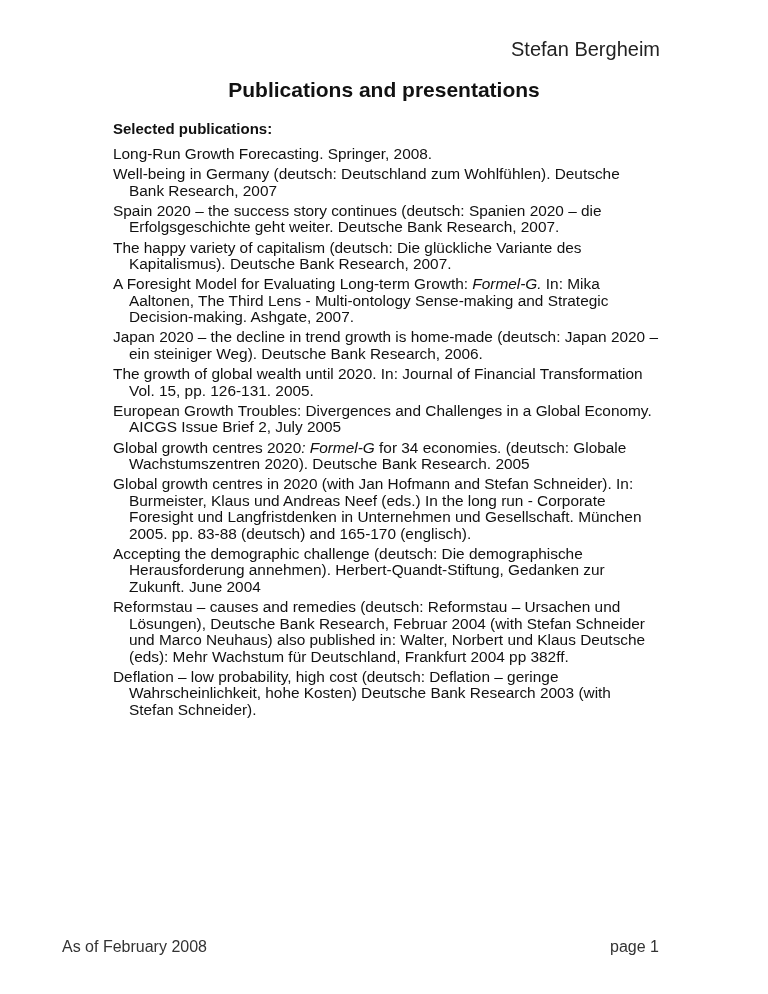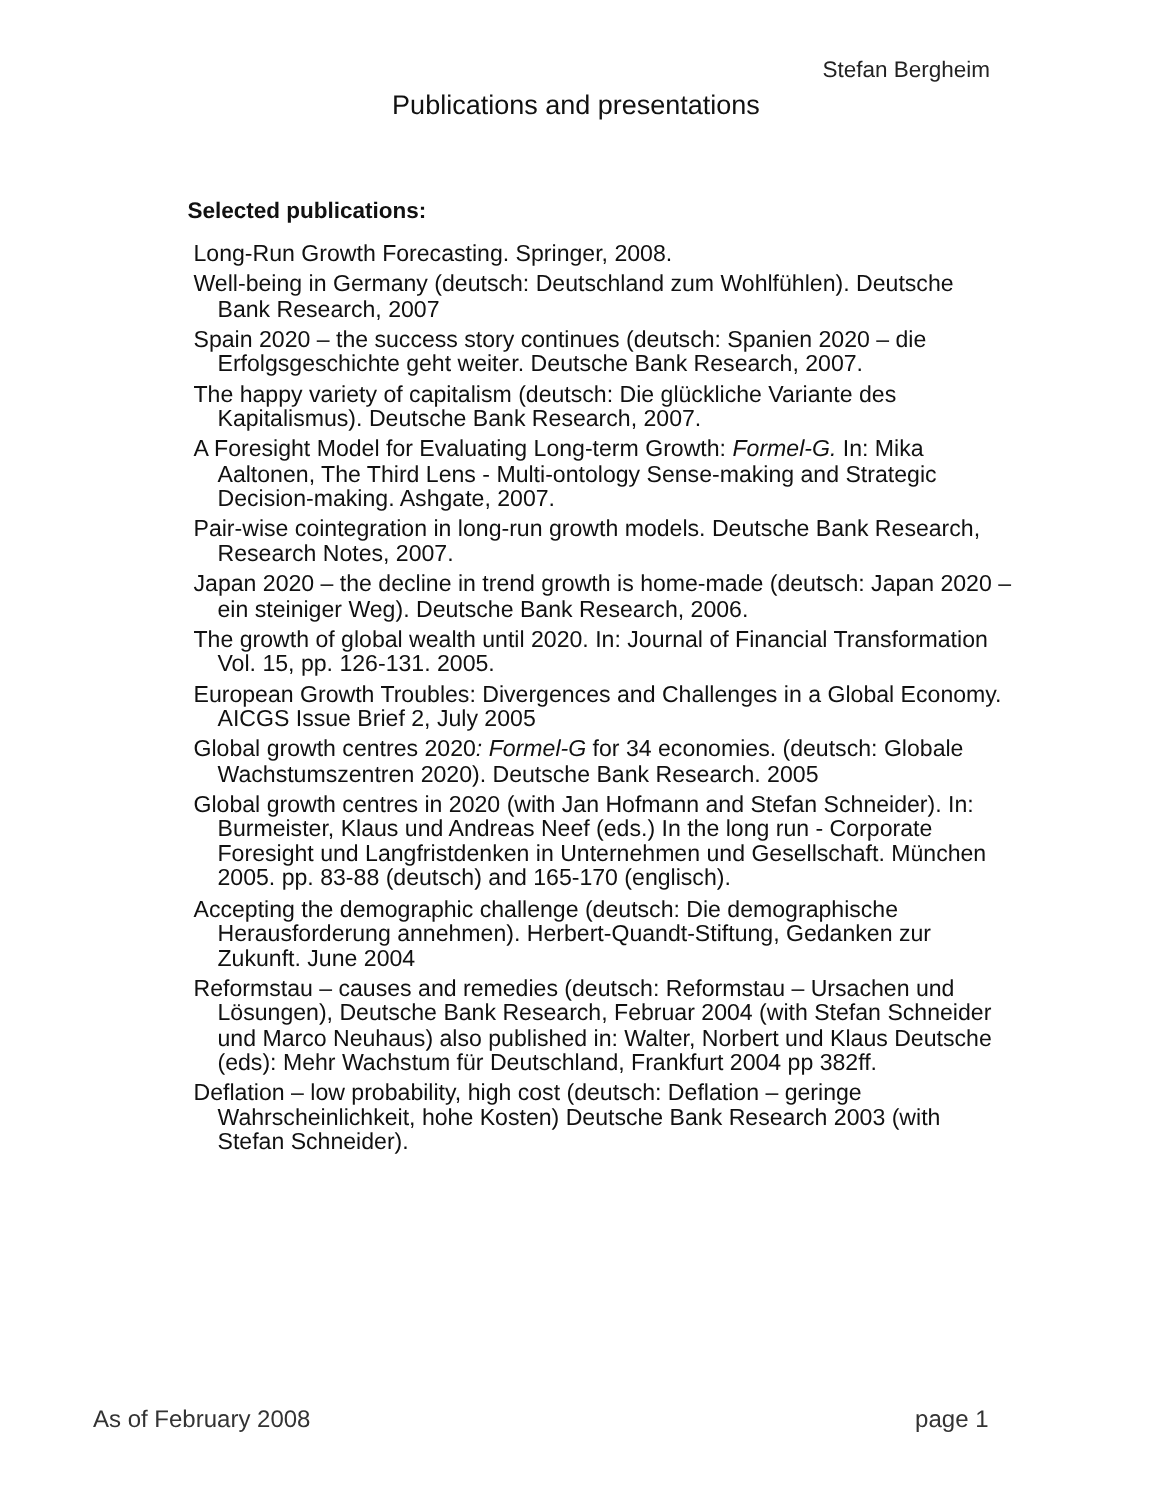--- a/index.html
+++ b/index.html
@@ -2,33 +2,33 @@
 <html><head>
 <meta charset="utf-8">
 <style>
   html, body { margin: 0; padding: 0; background: #ffffff; }
   body {
     width: 768px; height: 994px; position: relative; overflow: hidden;
     font-family: "Liberation Sans", sans-serif; color: #111;
   }
   .header-author {
     position: absolute; top: 38px; right: 108px;
-    font-size: 15px; color: #222;
+    font-size: 20px; color: #222;
   }
   .page-title {
-    position: absolute; top: 60px; left: 0; width: 768px; text-align: center;
-    font-size: 18px; font-weight: normal; margin: 0; color: #111;
+    position: absolute; top: 78px; left: 0; width: 768px; text-align: center;
+    font-size: 21px; font-weight: bold; margin: 0; color: #111;
   }
   .section-heading {
     position: absolute; top: 120px; left: 113px;
-    font-size: 15px; font-weight: bold; margin: 12px;
+    font-size: 15px; font-weight: bold; margin: 0;
   }
   .pub-list {
     position: absolute; top: 146px; left: 113px; width: 545px;
-    list-style: none; margin: 16px; padding: 0;
+    list-style: none; margin: 0; padding: 0;
     font-size: 15.4px; line-height: 16.5px;
   }
   .pub-list li {
     padding-left: 16px; text-indent: -16px; margin-bottom: 3.7px;
   }
   .footer-left {
     position: absolute; top: 938px; left: 62px; font-size: 16px; color: #333;
   }
   .footer-right {
     position: absolute; top: 938px; right: 109px; font-size: 16px; color: #333;
@@ -41,21 +41,20 @@
 <div class="header-author">Stefan Bergheim</div>
 <h1 class="page-title">Publications and presentations</h1>
 <h2 class="section-heading">Selected publications:</h2>
 
 <ul class="pub-list">
   <li><span>Long-Run Growth Forecasting. Springer, 2008.</span></li>
   <li><span>Well-being in Germany (deutsch: Deutschland zum Wohlfühlen). Deutsche Bank Research, 2007</span></li>
   <li><span>Spain 2020 – the success story continues (deutsch: Spanien 2020 – die Erfolgsgeschichte geht weiter. Deutsche Bank Research, 2007.</span></li>
   <li><span>The happy variety of capitalism (deutsch: Die glückliche Variante des Kapitalismus). Deutsche Bank Research, 2007.</span></li>
   <li><span>A Foresight Model for Evaluating Long-term Growth: </span><i>Formel-G.</i><span> In: Mika Aaltonen, The Third Lens - Multi-ontology Sense-making and Strategic Decision-making. Ashgate, 2007.</span></li>
-  <li><span>Pair-wise cointegration in long-run growth models. Deutsche Bank Research, Research Notes, 2007.</span></li>
   <li><span>Japan 2020 – the decline in trend growth is home-made (deutsch: Japan 2020 – ein steiniger Weg). Deutsche Bank Research, 2006.</span></li>
   <li><span>The growth of global wealth until 2020. In: Journal of Financial Transformation Vol. 15, pp. 126-131. 2005.</span></li>
   <li><span>European Growth Troubles: Divergences and Challenges in a Global Economy. AICGS Issue Brief 2, July 2005</span></li>
   <li><span>Global growth centres 2020</span><i>: Formel-G</i><span> for 34 economies. (deutsch: Globale Wachstumszentren 2020). Deutsche Bank Research. 2005</span></li>
   <li><span>Global growth centres in 2020 (with Jan Hofmann and Stefan Schneider). In: Burmeister, Klaus und Andreas Neef (eds.) In the long run - Corporate Foresight und Langfristdenken in Unternehmen und Gesellschaft. München 2005. pp. 83-88 (deutsch) and 165-170 (englisch).</span></li>
   <li><span>Accepting the demographic challenge (deutsch: Die demographische Herausforderung annehmen). Herbert-Quandt-Stiftung, Gedanken zur Zukunft. June 2004</span></li>
   <li><span>Reformstau – causes and remedies (deutsch: Reformstau – Ursachen und Lösungen), Deutsche Bank Research, Februar 2004 (with Stefan Schneider und Marco Neuhaus) also published in: Walter, Norbert und Klaus Deutsche (eds): Mehr Wachstum für Deutschland, Frankfurt 2004 pp 382ff.</span></li>
   <li><span>Deflation – low probability, high cost (deutsch: Deflation – geringe Wahrscheinlichkeit, hohe Kosten) Deutsche Bank Research 2003 (with Stefan Schneider).</span></li>
 </ul>
 

